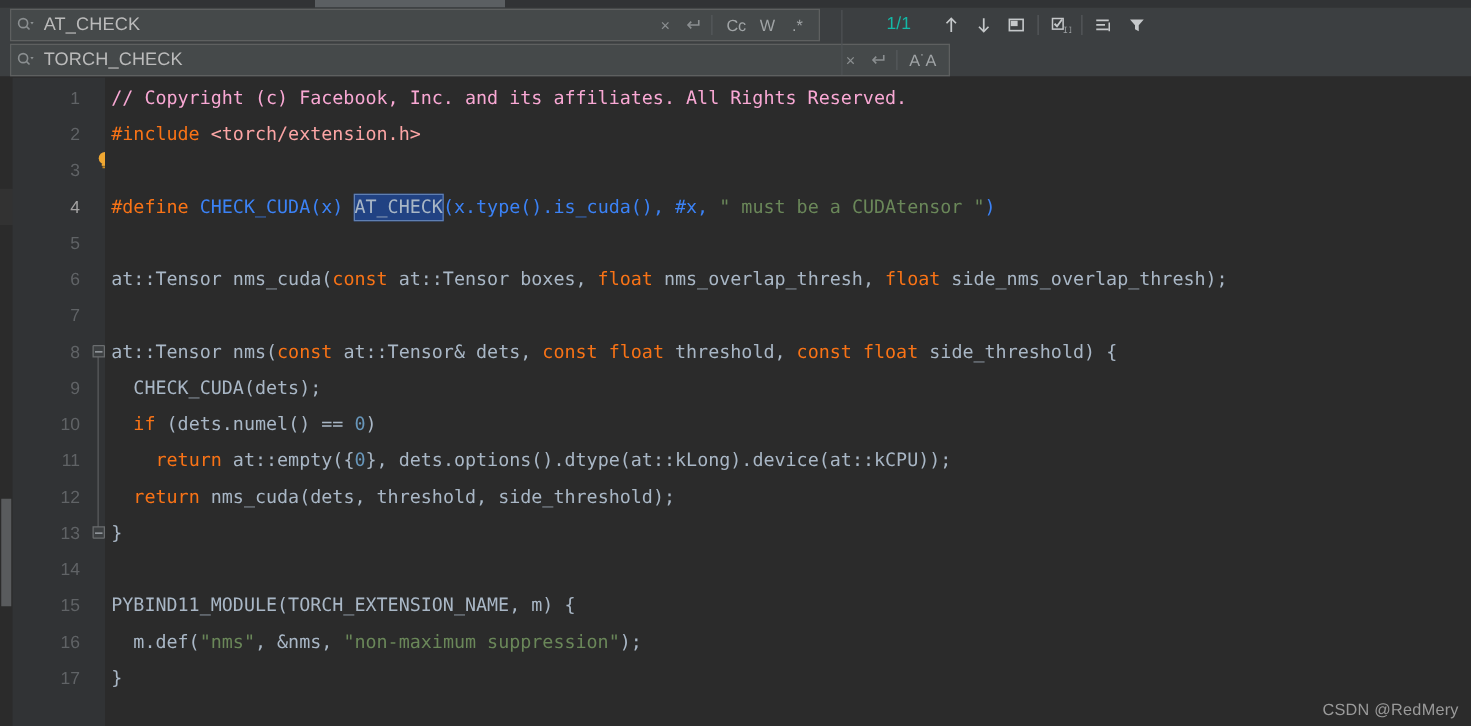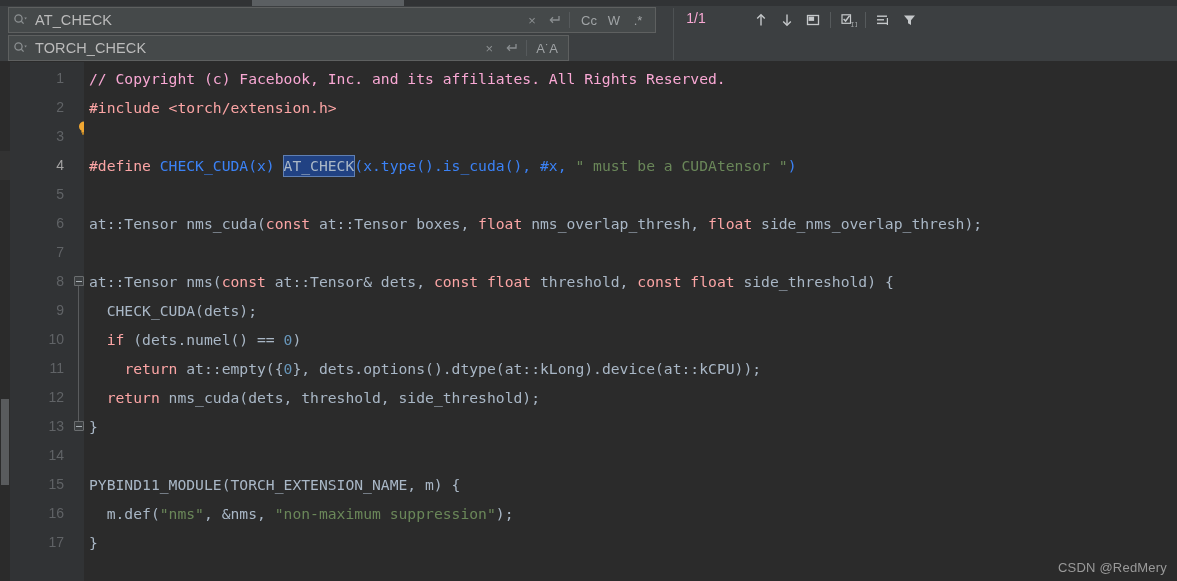--- a/index.html
+++ b/index.html
@@ -33,21 +33,21 @@
   }
   .field-box {
     position: relative;
     height: 26px;
     background: #45494a;
     border: 1px solid #5e6060;
     display: flex; align-items: center;
     margin-left: 8px;
   }
   .field-box.search  { width: 648px; }
-  .field-box.replace { width: 561px; }
+  .field-box.replace { width: 752px; }
 
   .mag-icon { width: 22px; display: flex; align-items: center; justify-content: center; flex: none; }
   .mag-icon svg { display:block; }
 
   .field-text {
     flex: 1;
     color: #bbbbbb;
     font-size: 14.5px;
     font-family: "Liberation Sans", sans-serif;
     padding-left: 4px;
@@ -71,23 +71,23 @@
     font-family: "Liberation Sans", sans-serif;
   }
 
   .panel-divider {
     position: absolute; left: 673px; top: 2px; width: 1px; height: 52px;
     background: #4e5254;
   }
 
   
   .count-label {
-    position: absolute; left: 674px; top: 4px;
+    position: absolute; left: 697px; top: 4px;
     width: 44px; text-align: center;
-    color: #f9a8d4; font-size: 14px;
+    color: #14b8a6; font-size: 14px;
     font-family: "Liberation Sans", sans-serif;
   }
   .nav-icons { position: absolute; left: 748px; top: 2px; display: flex; align-items: center; }
   .nav-ic {
     width: 26px; height: 24px; display: flex; align-items: center; justify-content: center;
     color: #c5c8ca;
   }
   .nav-ic svg { display: block; }
 
   
@@ -144,21 +144,21 @@
     font-size: 14.7px;
     color: #a9b7c6;
   }
   .cur-line-bg {
     position: absolute; left: 0; width: 1177px; height: 29px;
     background: #323232;
   }
 
   
   .c-comment { color: #f9a8d4; }
-  .c-keyword { color: #fca5a5; }
+  .c-keyword { color: #f97316; }
   .c-string  { color: #6a8759; }
   .c-number  { color: #6897bb; }
   .c-ident   { color: #3b82f6; }
   .c-include { color: #fca5a5; }
   .squig {
     text-decoration-style: wavy;
     text-decoration-color: #6a8759;
     text-underline-offset: 3px;
   }
   .sel {

